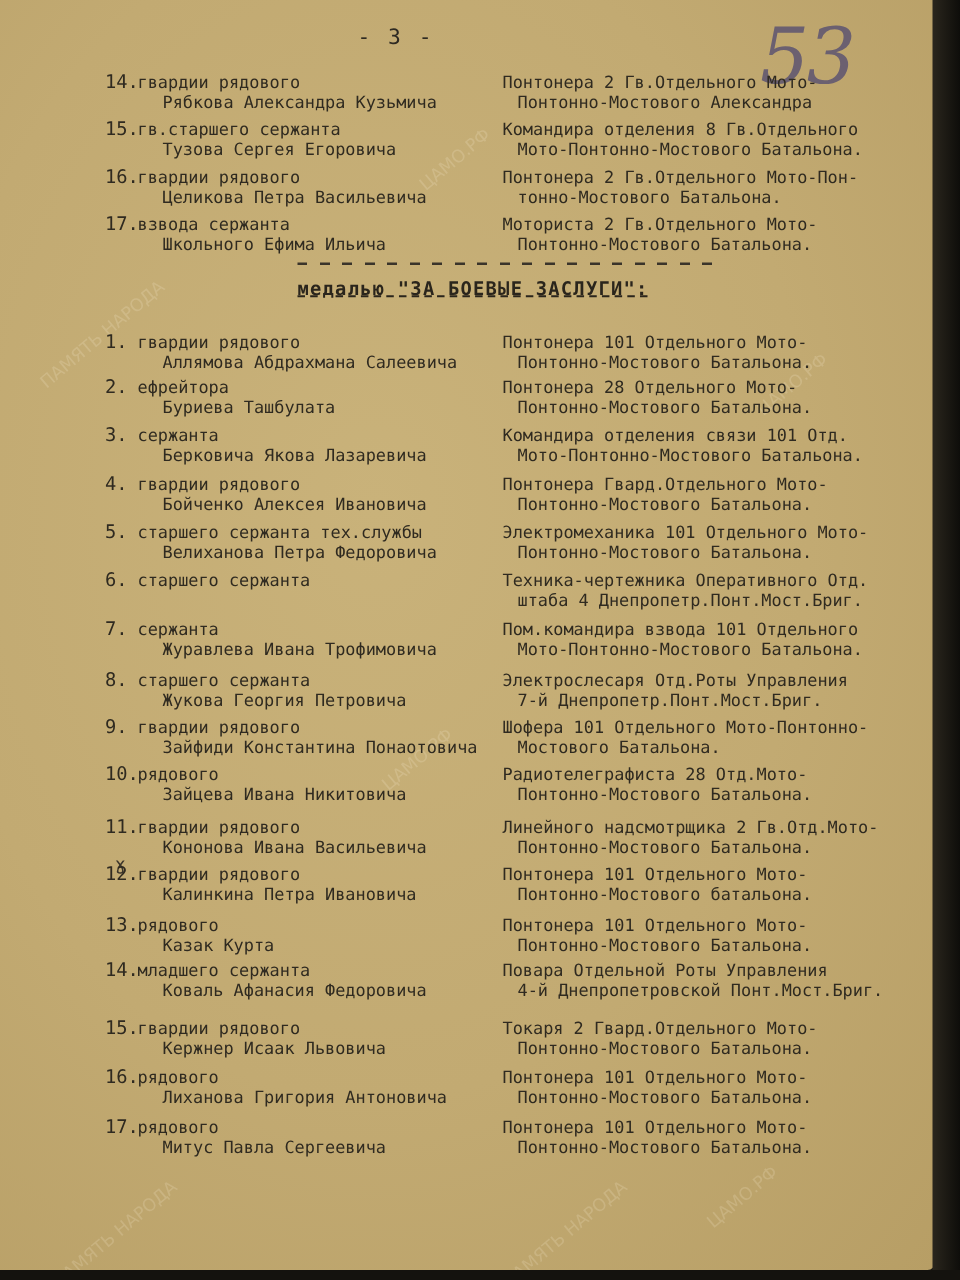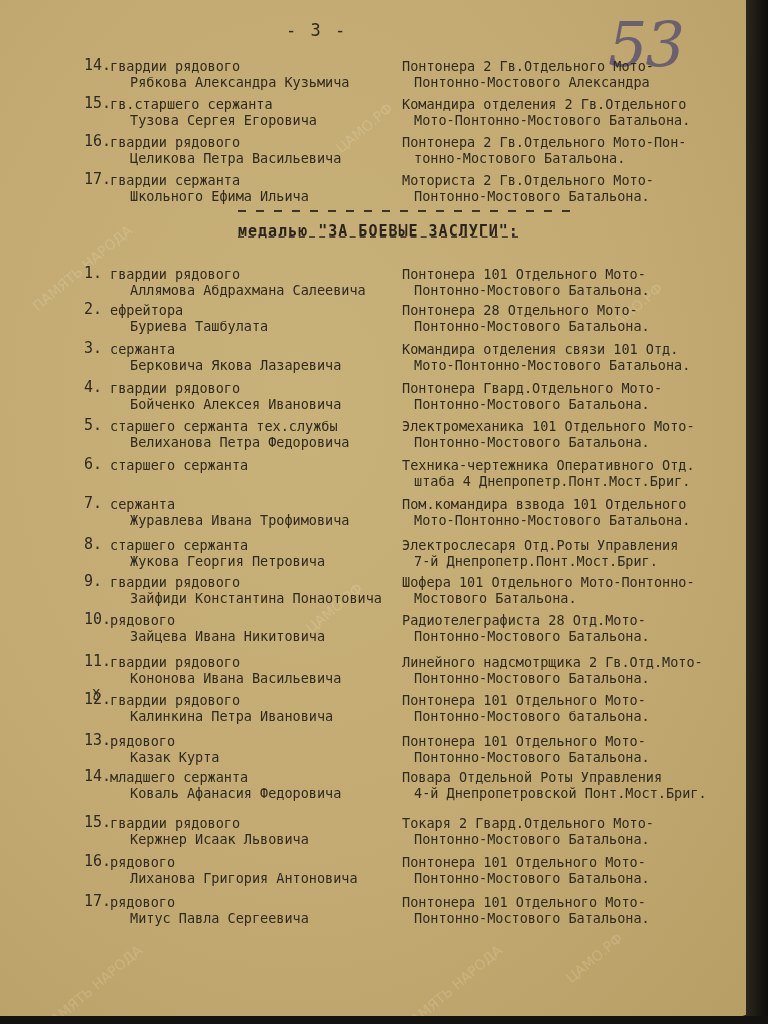--- a/index.html
+++ b/index.html
@@ -67,33 +67,33 @@
     <span class="num">14.</span>
     <span class="rank">гвардии рядового</span>
     <span class="name">Рябкова Александра Кузьмича</span>
     <span class="pos1">Понтонера 2 Гв.Отдельного Мото-</span>
     <span class="pos2">Понтонно-Мостового Александра</span>
   </div>
   <div class="entry" style="top:96px;">
     <span class="num">15.</span>
     <span class="rank">гв.старшего сержанта</span>
     <span class="name">Тузова Сергея Егоровича</span>
-    <span class="pos1">Командира отделения 2 Гв.Отдельного</span>
+    <span class="pos1">Командира отделения 8 Гв.Отдельного</span>
     <span class="pos2">Мото-Понтонно-Мостового Батальона.</span>
   </div>
   <div class="entry" style="top:134px;">
     <span class="num">16.</span>
     <span class="rank">гвардии рядового</span>
     <span class="name">Целикова Петра Васильевича</span>
     <span class="pos1">Понтонера 2 Гв.Отдельного Мото-Пон-</span>
     <span class="pos2">тонно-Мостового Батальона.</span>
   </div>
   <div class="entry" style="top:172px;">
     <span class="num">17.</span>
-    <span class="rank">гвардии сержанта</span>
+    <span class="rank">взвода сержанта</span>
     <span class="name">Школьного Ефима Ильича</span>
     <span class="pos1">Моториста 2 Гв.Отдельного Мото-</span>
     <span class="pos2">Понтонно-Мостового Батальона.</span>
   </div>
 
   <div class="dash-line"></div>
   <div class="section-title">медалью "ЗА БОЕВЫЕ ЗАСЛУГИ":</div>
 
   <div class="entry" style="top:266px;">
     <span class="num">1.</span>

